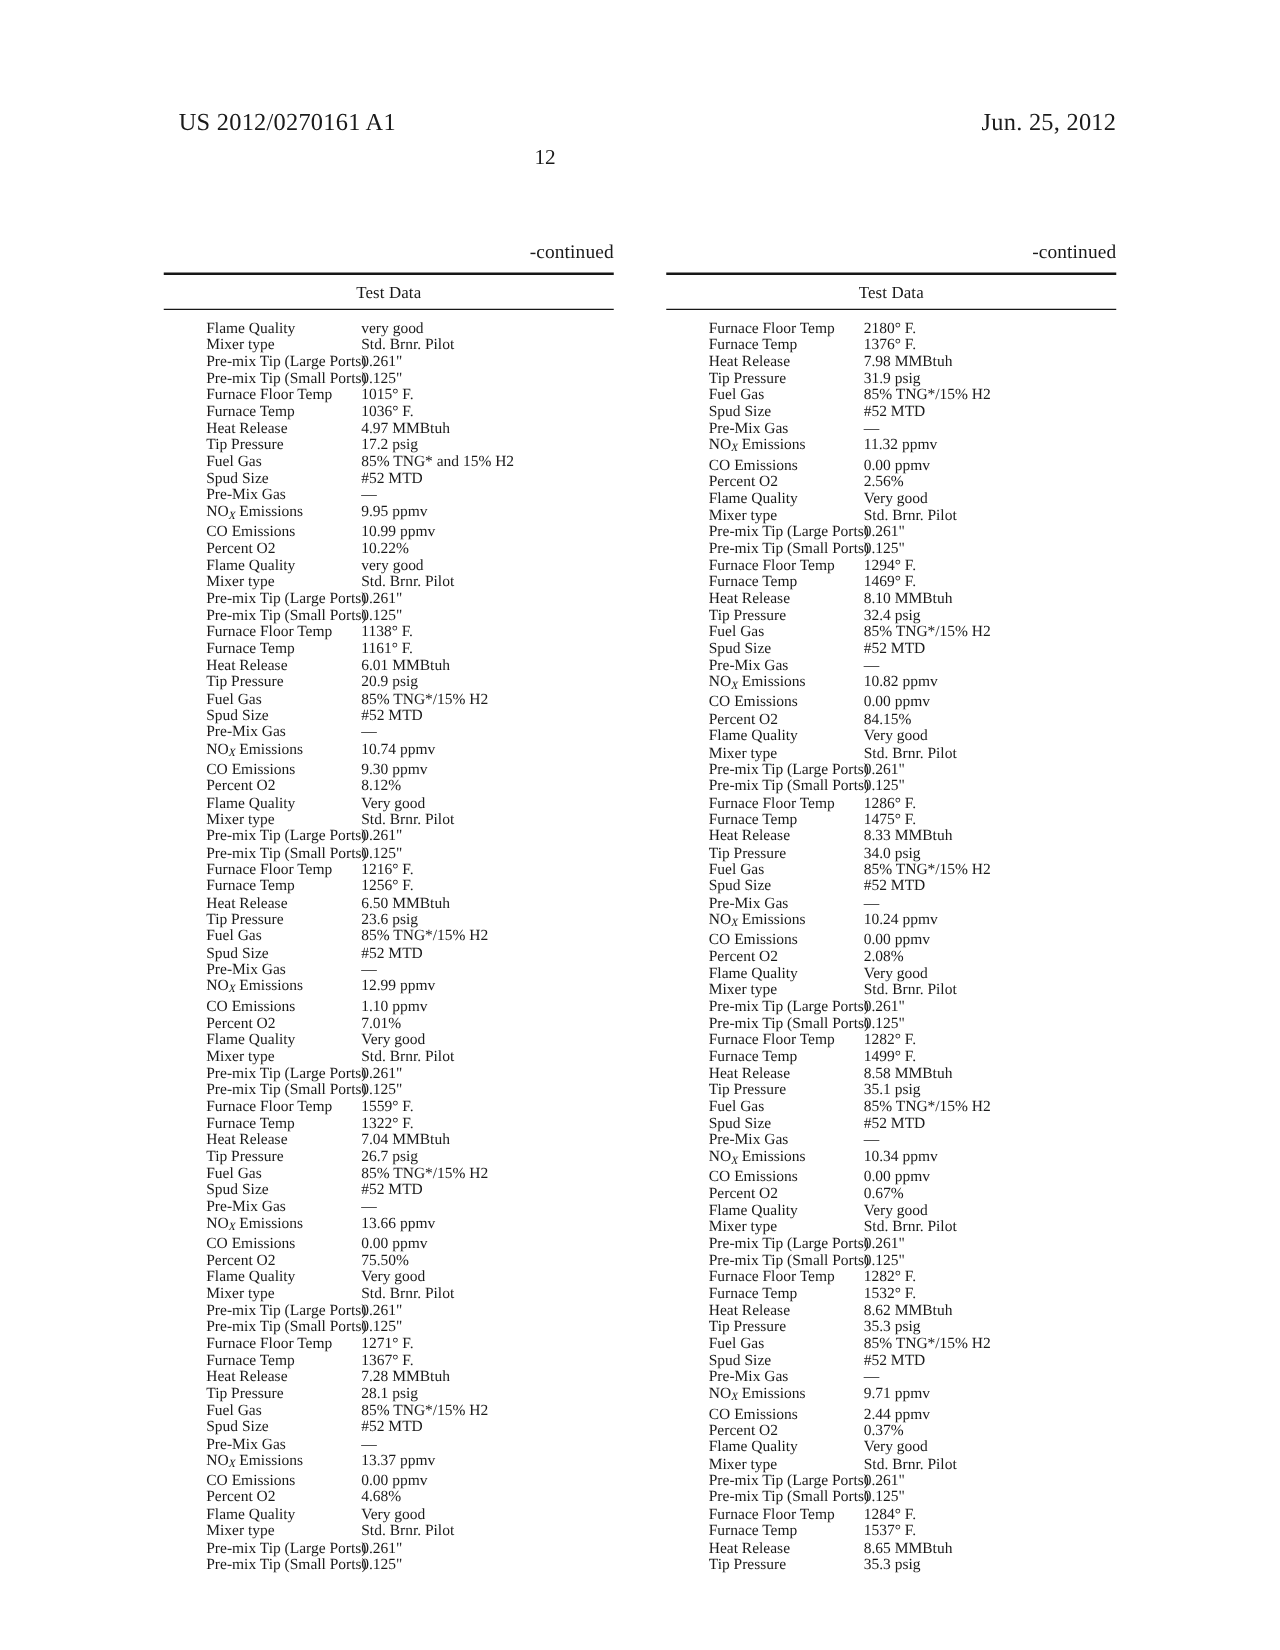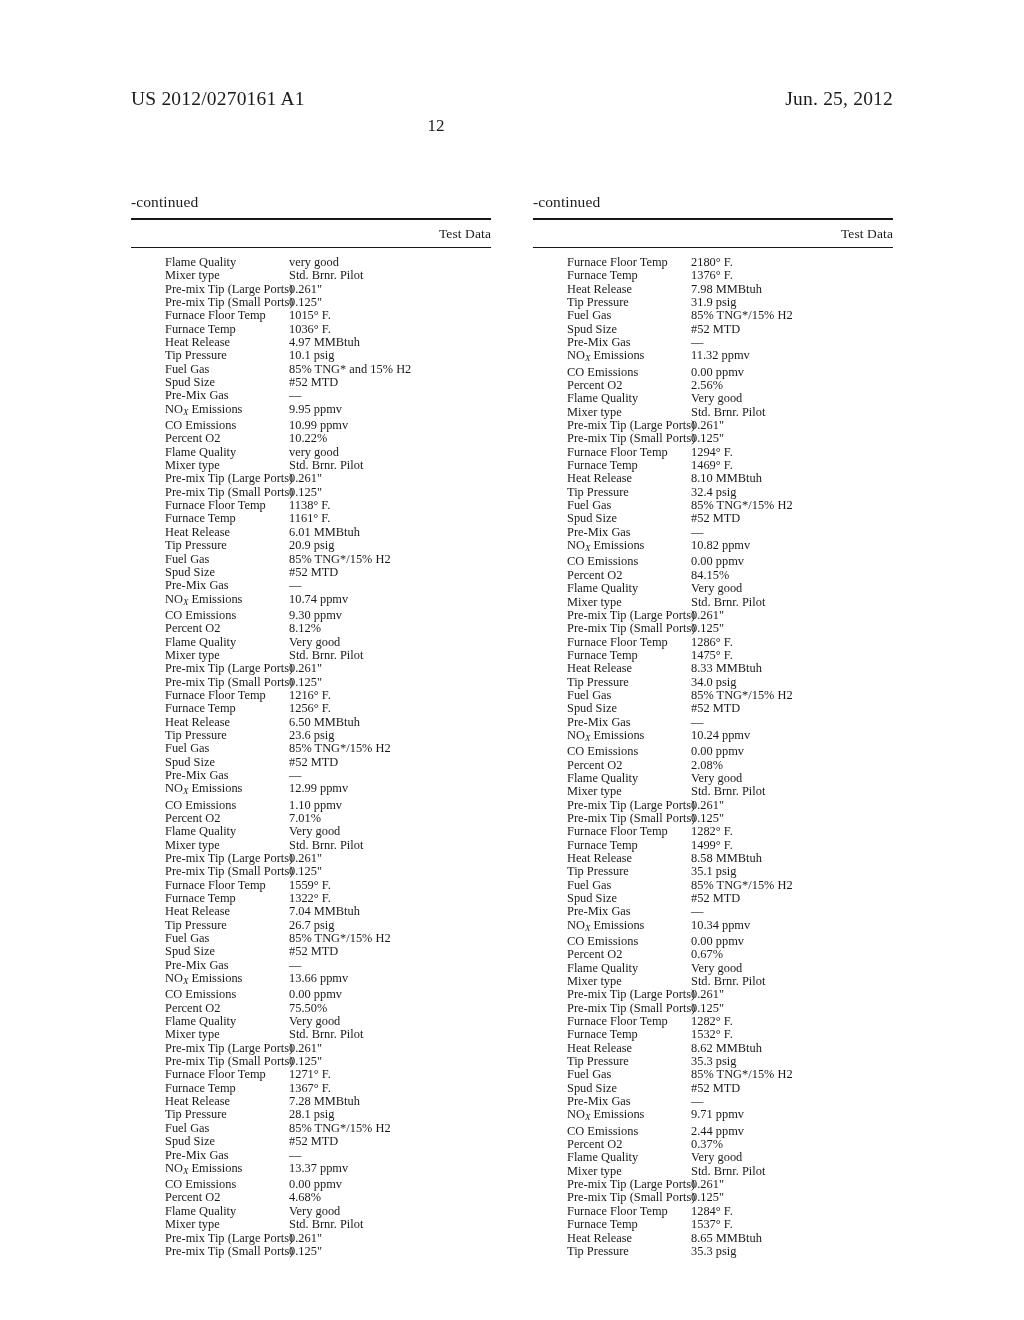--- a/index.html
+++ b/index.html
@@ -19,21 +19,21 @@
   
   .page-header {
     position: absolute;
     top: 88px;
     left: 131px;
     width: 762px;
     height: 26px;
   }
   .pub-number {
     position: absolute;
-    left: 0;
+    left: 12px;
     top: 0;
     font-size: 19.5px;
     letter-spacing: 0.2px;
     white-space: nowrap;
   }
   .pub-date {
     position: absolute;
     right: 0;
     top: 0;
     font-size: 19.5px;
@@ -59,40 +59,40 @@
     justify-content: space-between;
     padding: 0 131px;
     box-sizing: border-box;
   }
   .column {
     width: 360px;
     position: relative;
   }
 
   .continued {
-    text-align: left;
+    text-align: right;
     font-size: 15.5px;
     margin: 0 0 7px 0;
     letter-spacing: 0.1px;
   }
 
   .rule-thick {
     border: 0;
     border-top: 2.6px solid #171717;
     margin: 0;
     width: 100%;
   }
   .rule-thin {
     border: 0;
     border-top: 1.4px solid #171717;
     margin: 0;
     width: 100%;
   }
   .caption {
-    text-align: right;
+    text-align: center;
     font-size: 13.5px;
     padding: 6px 0 5px 0;
     letter-spacing: 0.1px;
   }
 
   .table-body {
     padding-top: 8px;
   }
 
   .data-row {
@@ -160,21 +160,21 @@
         <div class="data-row">
           <div class="cell-label">Furnace Temp</div>
           <div class="cell-value">1036° F.</div>
         </div>
         <div class="data-row">
           <div class="cell-label">Heat Release</div>
           <div class="cell-value">4.97 MMBtuh</div>
         </div>
         <div class="data-row">
           <div class="cell-label">Tip Pressure</div>
-          <div class="cell-value">10.1 psig</div>
+          <div class="cell-value">17.2 psig</div>
         </div>
         <div class="data-row">
           <div class="cell-label">Fuel Gas</div>
           <div class="cell-value">85% TNG* and 15% H2</div>
         </div>
         <div class="data-row">
           <div class="cell-label">Spud Size</div>
           <div class="cell-value">#52 MTD</div>
         </div>
         <div class="data-row">

